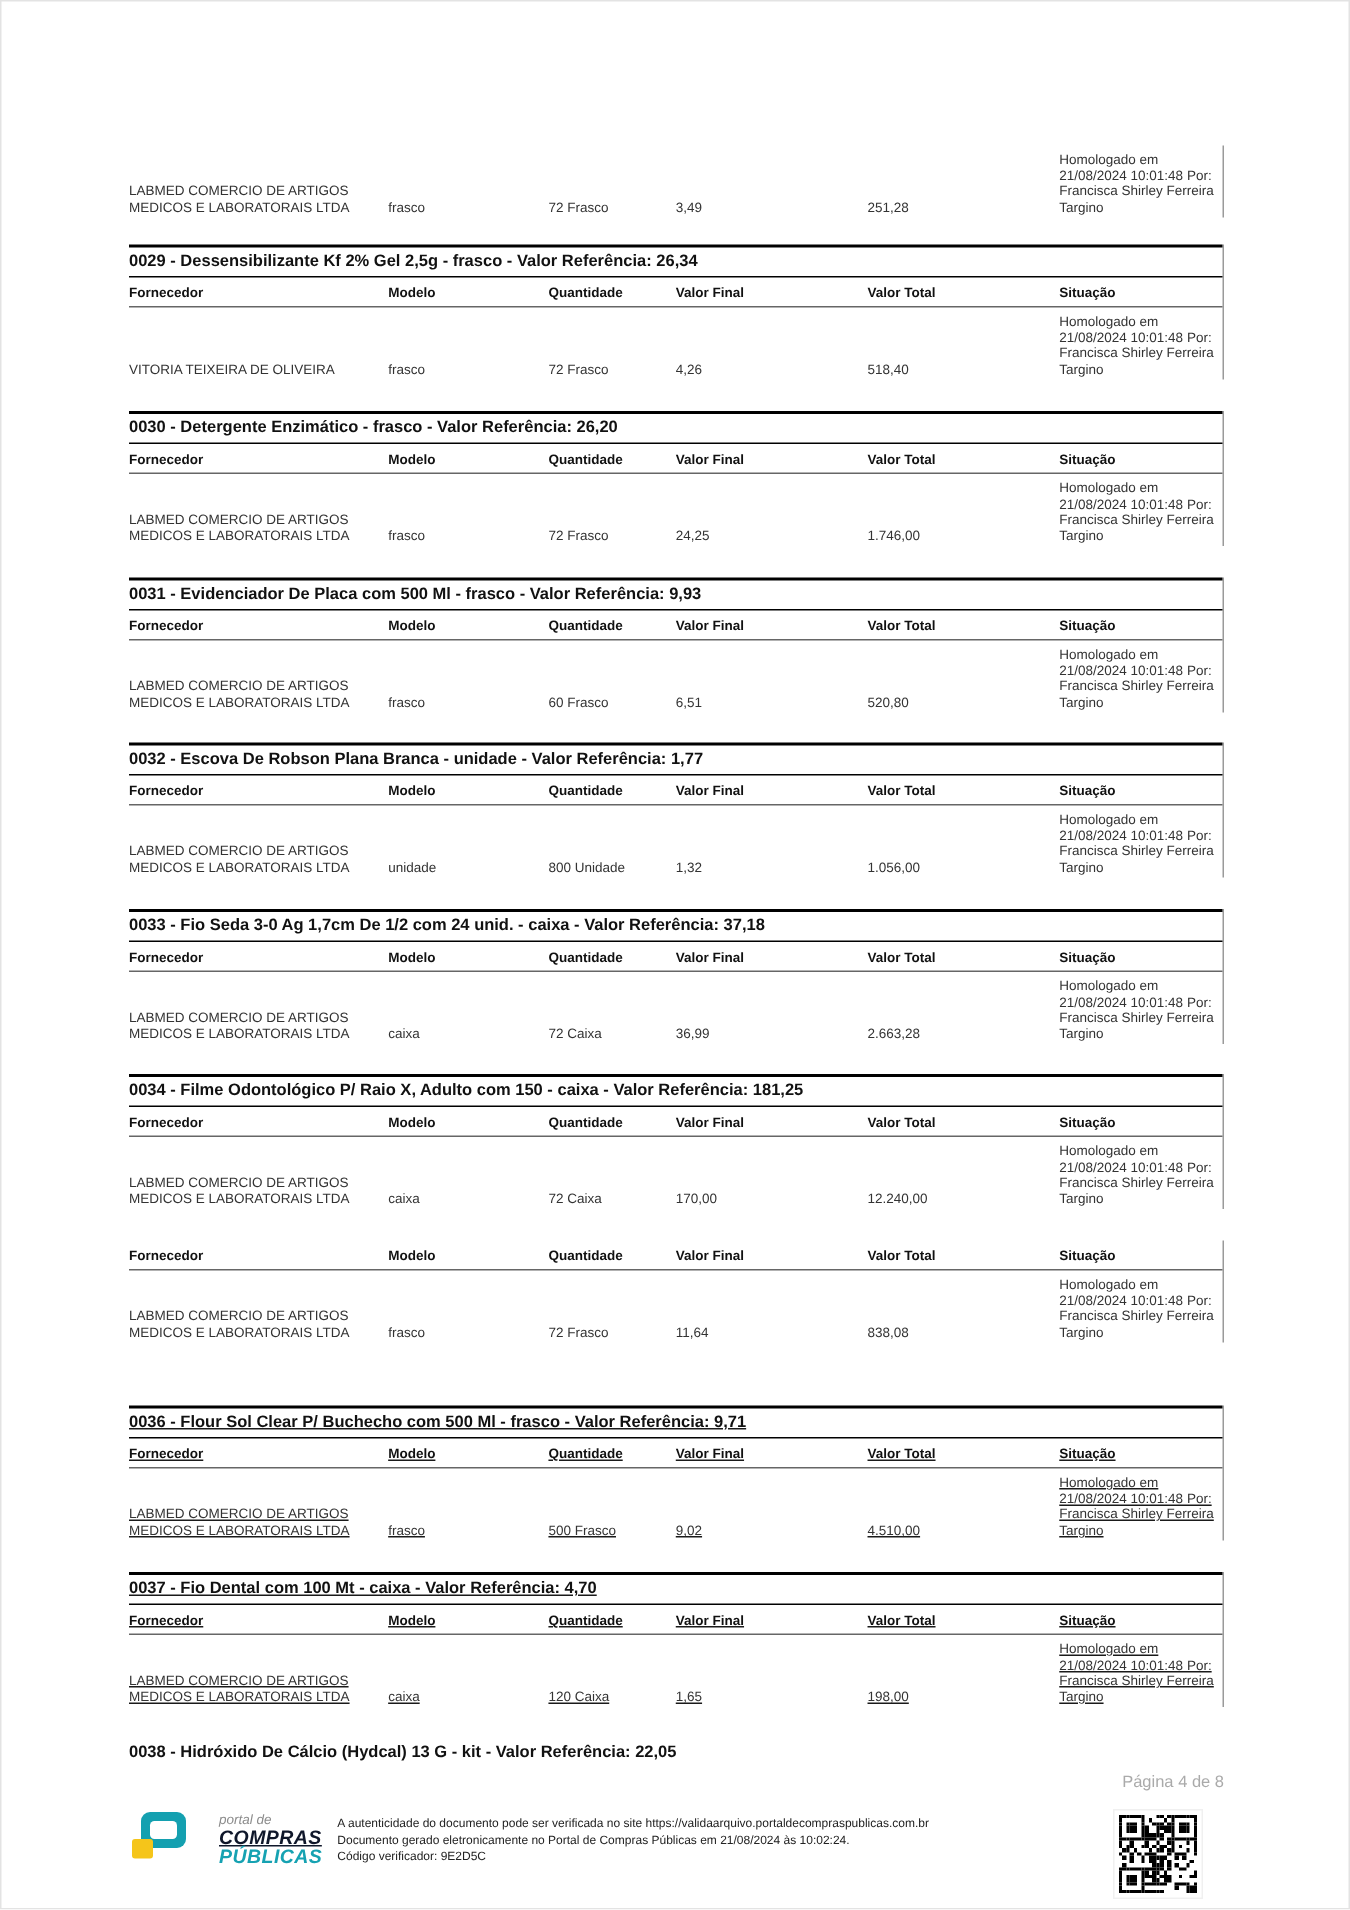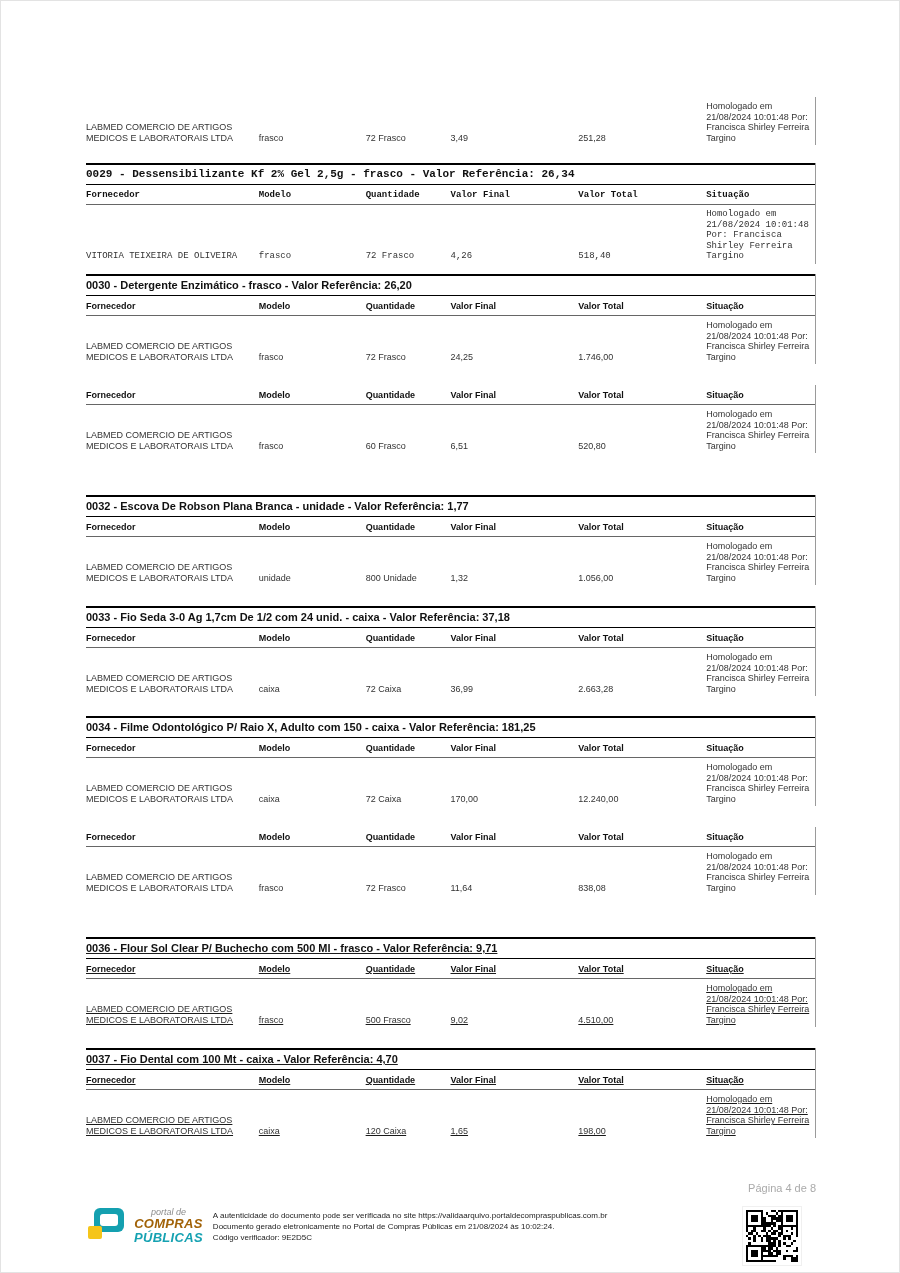--- a/index.html
+++ b/index.html
@@ -23,23 +23,23 @@
   .c6{width:109px;padding-right:4px;}
   .page-number{
     position:absolute;left:85px;top:1181px;width:730px;text-align:right;
     color:#aaaaaa;font-size:11px;
   }
   .footer-bar{
     position:absolute;left:85px;top:1205px;width:730px;display:flex;
     align-items:flex-start;box-sizing:border-box;padding-right:14px;
   }
   .logo{display:flex;align-items:center;margin-right:10px;}
-  .logo-text{margin-left:8px;line-height:1.02;white-space:nowrap;text-align:center;}
+  .logo-text{margin-left:20px;line-height:1.02;white-space:nowrap;}
   .logo-line1{font-size:9px;font-style:italic;color:#8c8c8c;}
-  .logo-line2{font-size:13px;font-weight:bold;font-style:italic;color:#a16207;letter-spacing:.3px;}
+  .logo-line2{font-size:13px;font-weight:bold;font-style:italic;color:#0f172a;letter-spacing:.3px;text-decoration:underline;}
   .logo-line3{font-size:13px;font-weight:bold;font-style:italic;color:#16a2b2;letter-spacing:.3px;}
   .footer-text{font-size:8px;color:#222;line-height:1.4;max-width:460px;padding-top:4px;}
   .footer-spacer{flex:1;}
   .qr{
     display:grid;grid-template-rows:repeat(21,1fr);grid-template-columns:repeat(21,1fr);
     width:52px;height:52px;background:#fff;padding:3px;border:1px solid #f0f0f0;
   }
   .qr i{background:#000;display:block;}
 </style>
 </head>
@@ -51,21 +51,21 @@
     <div class="row trow">
       <div class="c c1">LABMED COMERCIO DE ARTIGOS MEDICOS E LABORATORAIS LTDA</div>
       <div class="c c2">frasco</div>
       <div class="c c3">72 Frasco</div>
       <div class="c c4">3,49</div>
       <div class="c c5">251,28</div>
       <div class="c c6">Homologado em 21/08/2024 10:01:48 Por: Francisca Shirley Ferreira Targino</div>
     </div>
   </div>
 
-  <section class="block bordered" style="top:162px;font-family:Liberation Mono, monospace;">
+  <section class="block bordered" style="top:162px;">
     <div class="item-title">0029 - Dessensibilizante Kf 2% Gel 2,5g - frasco - Valor Referência: 26,34</div>
     <div class="row thead">
       <div class="c c1">Fornecedor</div>
       <div class="c c2">Modelo</div>
       <div class="c c3">Quantidade</div>
       <div class="c c4">Valor Final</div>
       <div class="c c5">Valor Total</div>
       <div class="c c6">Situação</div>
     </div>
     <div class="row trow">
@@ -92,20 +92,21 @@
       <div class="c c1">LABMED COMERCIO DE ARTIGOS MEDICOS E LABORATORAIS LTDA</div>
       <div class="c c2">frasco</div>
       <div class="c c3">72 Frasco</div>
       <div class="c c4">24,25</div>
       <div class="c c5">1.746,00</div>
       <div class="c c6">Homologado em 21/08/2024 10:01:48 Por: Francisca Shirley Ferreira Targino</div>
     </div>
   </section>
 
   <section class="block bordered" style="top:384px;">
+    <div class="item-title">0031 - Evidenciador De Placa com 500 Ml - frasco - Valor Referência: 9,93</div>
     <div class="row thead">
       <div class="c c1">Fornecedor</div>
       <div class="c c2">Modelo</div>
       <div class="c c3">Quantidade</div>
       <div class="c c4">Valor Final</div>
       <div class="c c5">Valor Total</div>
       <div class="c c6">Situação</div>
     </div>
     <div class="row trow">
       <div class="c c1">LABMED COMERCIO DE ARTIGOS MEDICOS E LABORATORAIS LTDA</div>
@@ -229,20 +230,23 @@
     <div class="row trow">
       <div class="c c1">LABMED COMERCIO DE ARTIGOS MEDICOS E LABORATORAIS LTDA</div>
       <div class="c c2">caixa</div>
       <div class="c c3">120 Caixa</div>
       <div class="c c4">1,65</div>
       <div class="c c5">198,00</div>
       <div class="c c6">Homologado em 21/08/2024 10:01:48 Por: Francisca Shirley Ferreira Targino</div>
     </div>
   </section>
 
+  <section class="block" style="top:1161px;">
+    <div class="item-title no-rules">0038 - Hidróxido De Cálcio (Hydcal) 13 G - kit - Valor Referência: 22,05</div>
+  </section>
 
   <div class="page-number">Página 4 de 8</div>
 
   <div class="footer-bar">
     <div class="logo">
       <span>
         <svg width="40" height="36" viewBox="0 0 40 36" aria-hidden="true">
           <rect x="8" y="2" width="30" height="24" rx="6" fill="#14a0b0"></rect>
           <rect x="14" y="8" width="18" height="12" rx="3" fill="#ffffff"></rect>
           <rect x="2" y="20" width="14" height="13" rx="2" fill="#f5c51a"></rect>

